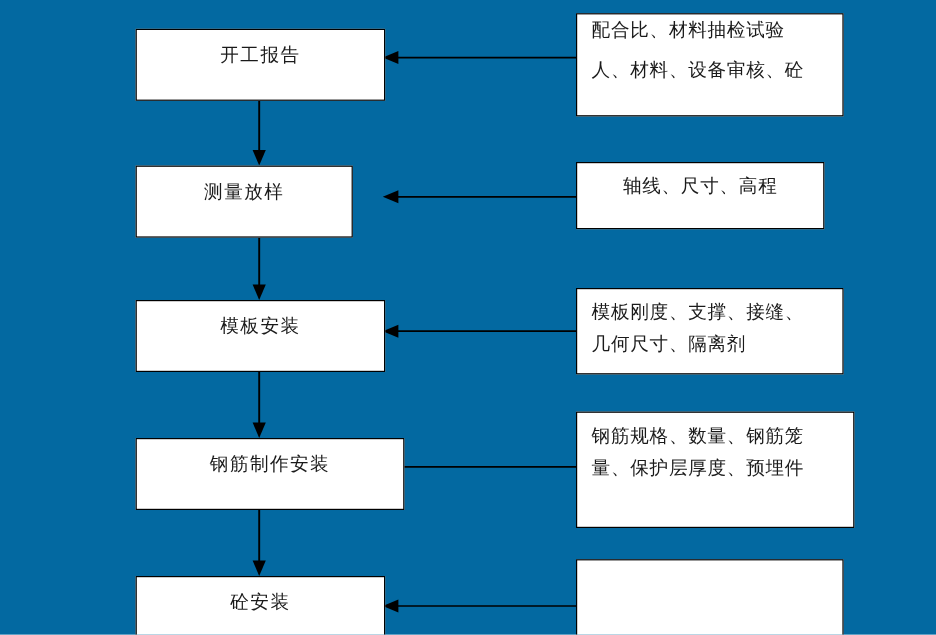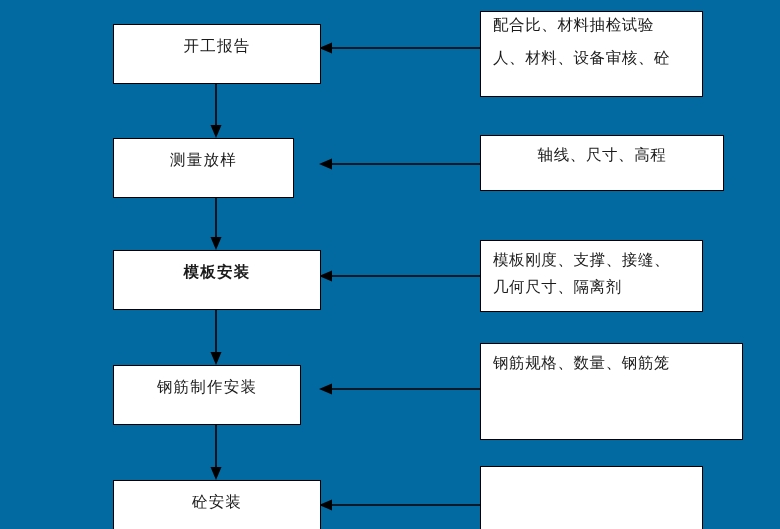--- a/index.html
+++ b/index.html
@@ -121,46 +121,47 @@
   </div>
 
   <div class="node proc" style="left:113px; top:24px; width:208px; height:60px;">
     <span class="node-label">开工报告</span>
   </div>
 
   <div class="node proc" style="left:113px; top:138px; width:181px; height:60px;">
     <span class="node-label">测量放样</span>
   </div>
 
-  <div class="node proc" style="left:113px; top:250px; width:208px; height:60px;font-weight:bold;">
+  <div class="node proc" style="left:113px; top:250px; width:208px; height:60px;">
     <span class="node-label">模板安装</span>
   </div>
 
-  <div class="node proc" style="left:113px; top:365px; width:188px; height:60px;">
+  <div class="node proc" style="left:113px; top:365px; width:224px; height:60px;">
     <span class="node-label">钢筋制作安装</span>
   </div>
 
   <div class="node proc" style="left:113px; top:480px; width:208px; height:60px;">
     <span class="node-label">砼安装</span>
   </div>
 
   <div class="node detail" style="left:480px; top:11px; width:223px; height:86px;">
     <span class="node-label" style="padding-top:0;">配合比、材料抽检试验</span>
     <span class="node-label">人、材料、设备审核、砼</span>
   </div>
 
-  <div class="node detail indent" style="left:480px; top:135px; width:244px; height:56px;">
+  <div class="node detail indent" style="left:480px; top:135px; width:207px; height:56px;">
     <span class="node-label">轴线、尺寸、高程</span>
   </div>
 
   <div class="node detail" style="left:480px; top:240px; width:223px; height:72px;">
     <span class="node-label">模板刚度、支撑、接缝、</span>
     <span class="node-label" style="padding-top:0;">几何尺寸、隔离剂</span>
   </div>
 
-  <div class="node detail" style="left:480px; top:343px; width:263px; height:97px;">
+  <div class="node detail" style="left:480px; top:343px; width:232px; height:97px;">
     <span class="node-label">钢筋规格、数量、钢筋笼</span>
+    <span class="node-label" style="padding-top:0;">量、保护层厚度、预埋件</span>
   </div>
 
   <div class="node detail" style="left:480px; top:466px; width:223px; height:80px;">
   </div>
 
 </div>
 
 </body></html>

